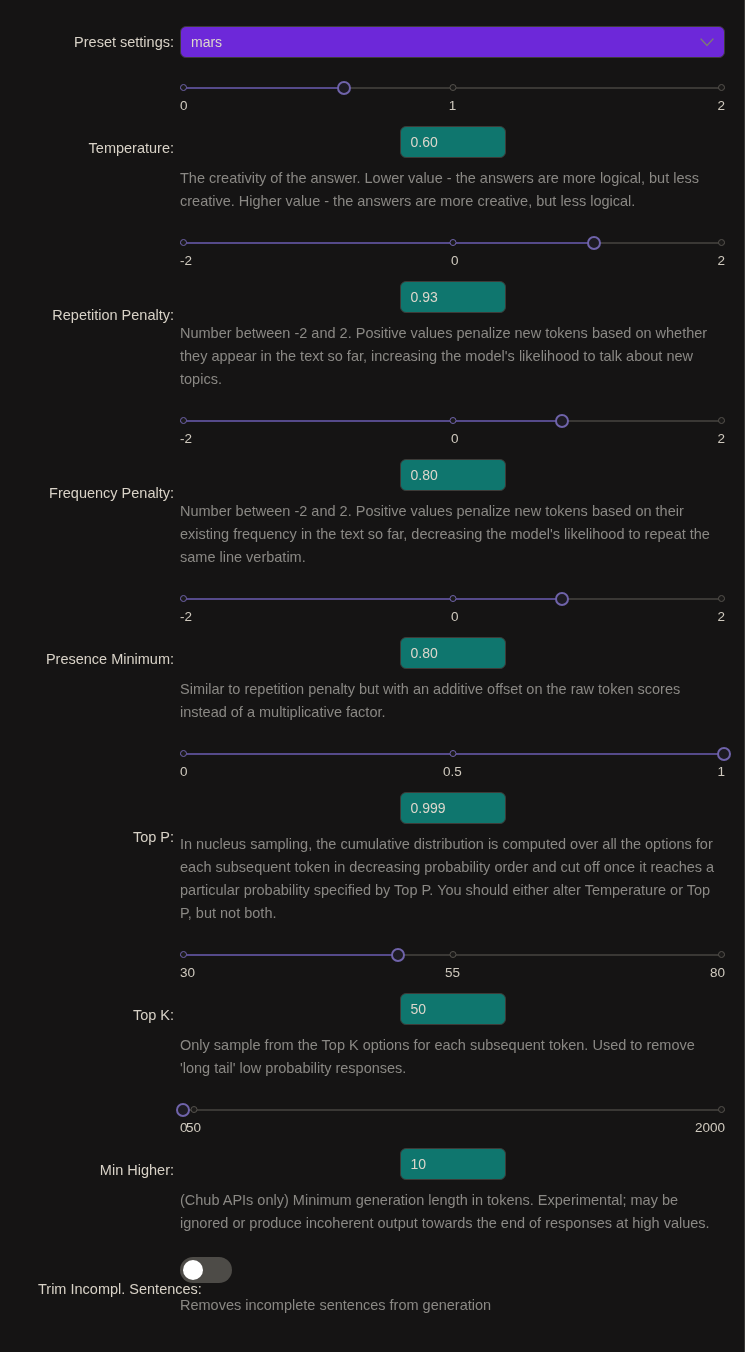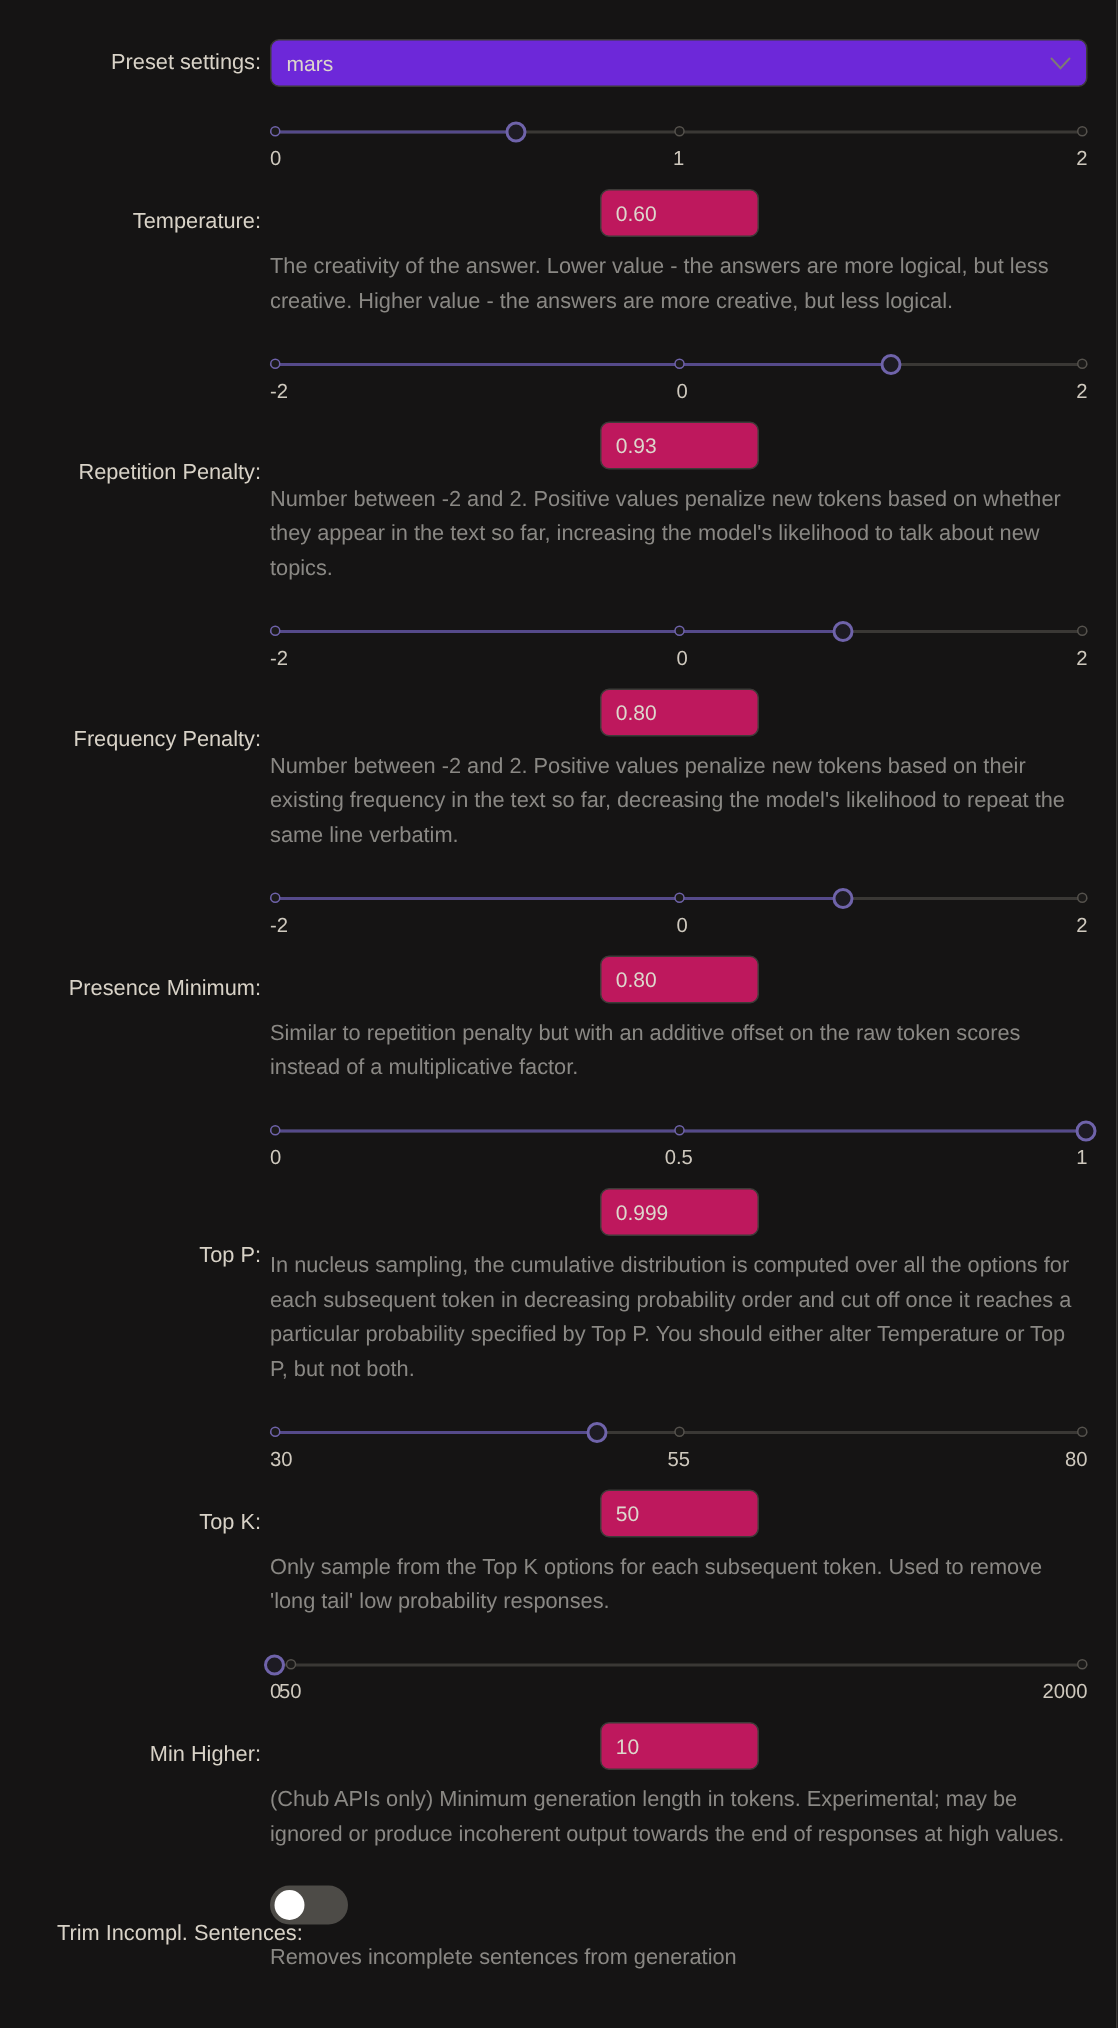--- a/index.html
+++ b/index.html
@@ -151,21 +151,21 @@
   .scale.overlap .s0  { left: 0; }
   .scale.overlap .s1  { left: 6px; }
   .scale.overlap .s2  { right: 0; }
 
   .num-input {
     width: 106px;
     height: 32px;
     margin: 11px auto 0 auto;
     border: 1px solid #3d3b38;
     border-radius: 6px;
-    background: #be185d;
+    background: #0f766e;
     display: flex;
     align-items: center;
     padding: 0 10px;
     font-size: 14px;
     color: #ddd7cc;
   }
 
   .desc {
     margin-top: 9px;
     font-size: 14.5px;

